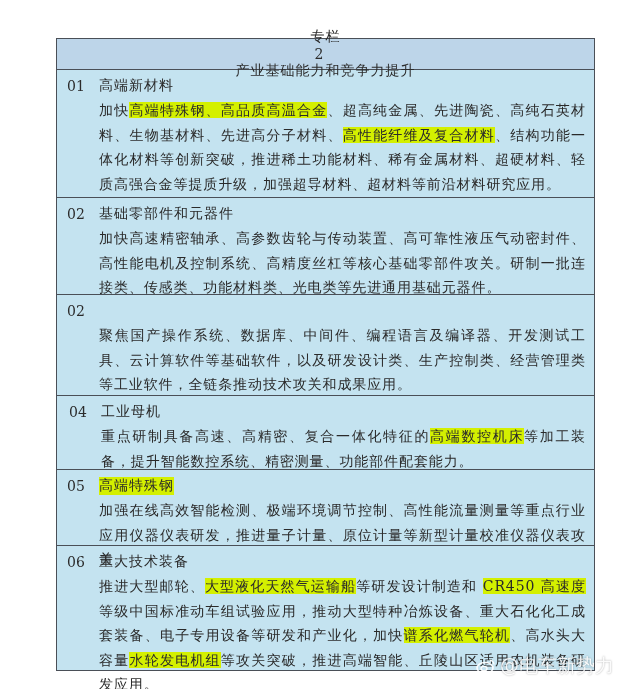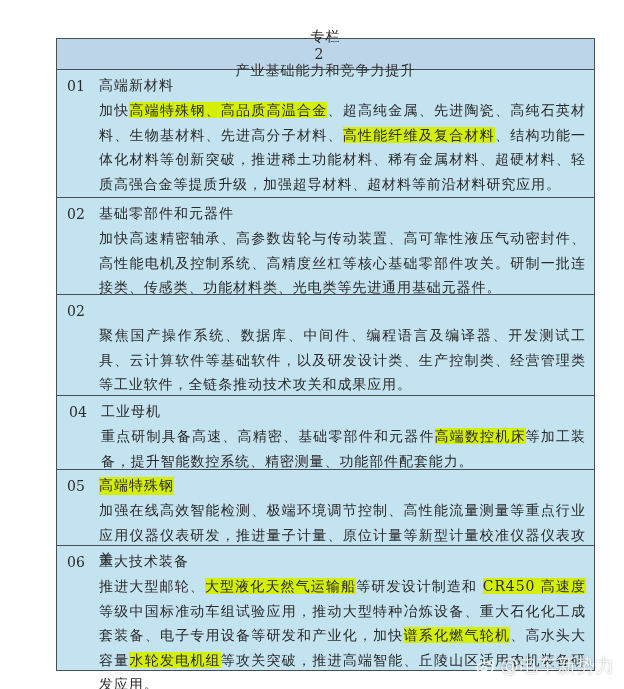--- a/index.html
+++ b/index.html
@@ -123,21 +123,21 @@
       <span class="row-num">02</span>
     </div>
     <div class="row-body"><span>聚焦国产操作系统、数据库、中间件、编程语言及编译器、开发测试工具、云计算软件等基础软件，以及研发设计类、生产控制类、经营管理类等工业软件，全链条推动技术攻关和成果应用。</span></div>
   </div>
 
   <div class="row" id="r4">
     <div class="row-title">
       <span class="row-num">04</span>
       <span class="row-label">工业母机</span>
     </div>
-    <div class="row-body"><span>重点研制具备高速、高精密、基础零部件和元器件</span><span class="hl">高端数控机床</span><span>等加工装备，提升智能数控系统、精密测量、功能部件配套能力。</span></div>
+    <div class="row-body"><span>重点研制具备高速、高精密、复合一体化特征的</span><span class="hl">高端数控机床</span><span>等加工装备，提升智能数控系统、精密测量、功能部件配套能力。</span></div>
   </div>
 
   <div class="row" id="r5">
     <div class="row-title">
       <span class="row-num">05</span>
       <span class="row-label hl">高端特殊钢</span>
     </div>
     <div class="row-body"><span>加强在线高效智能检测、极端环境调节控制、高性能流量测量等重点行业应用仪器仪表研发，推进量子计量、原位计量等新型计量校准仪器仪表攻关。</span></div>
   </div>
 

